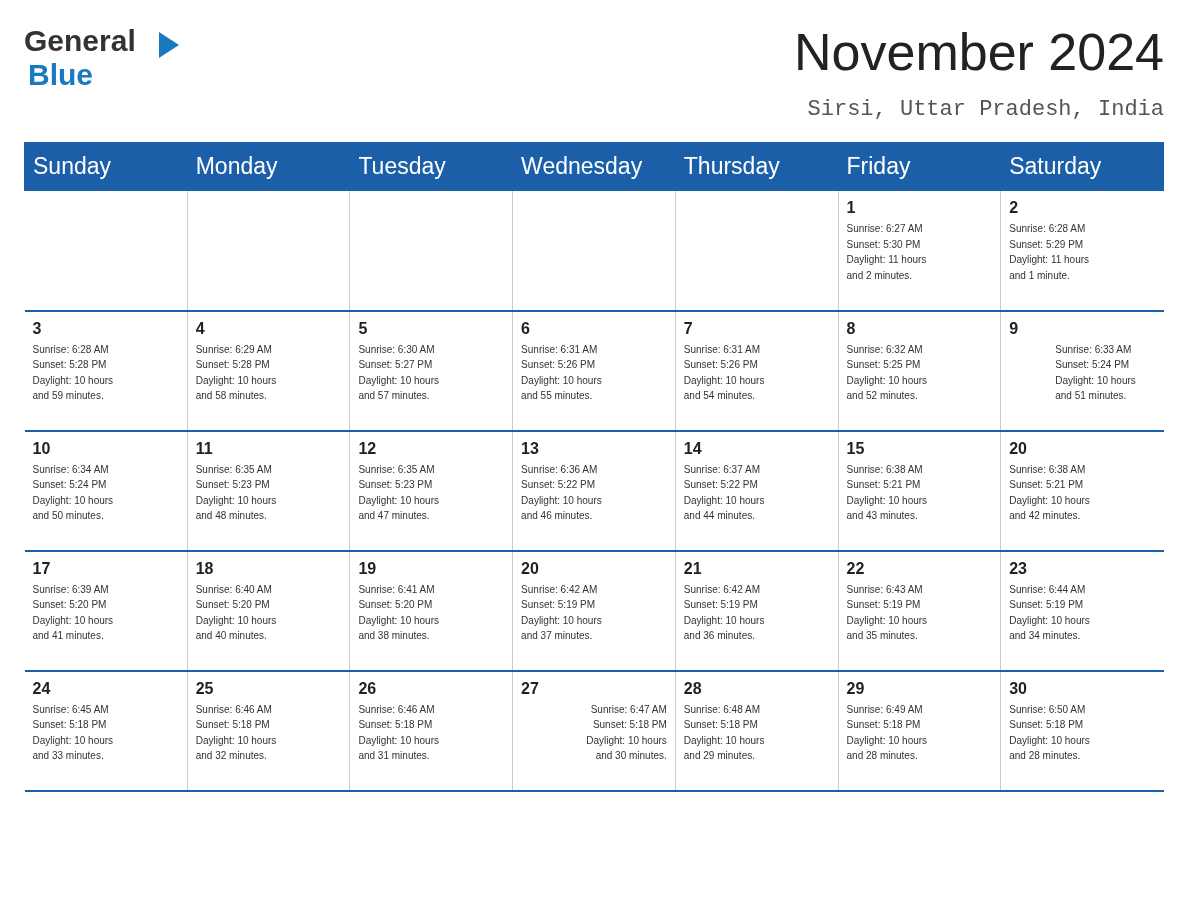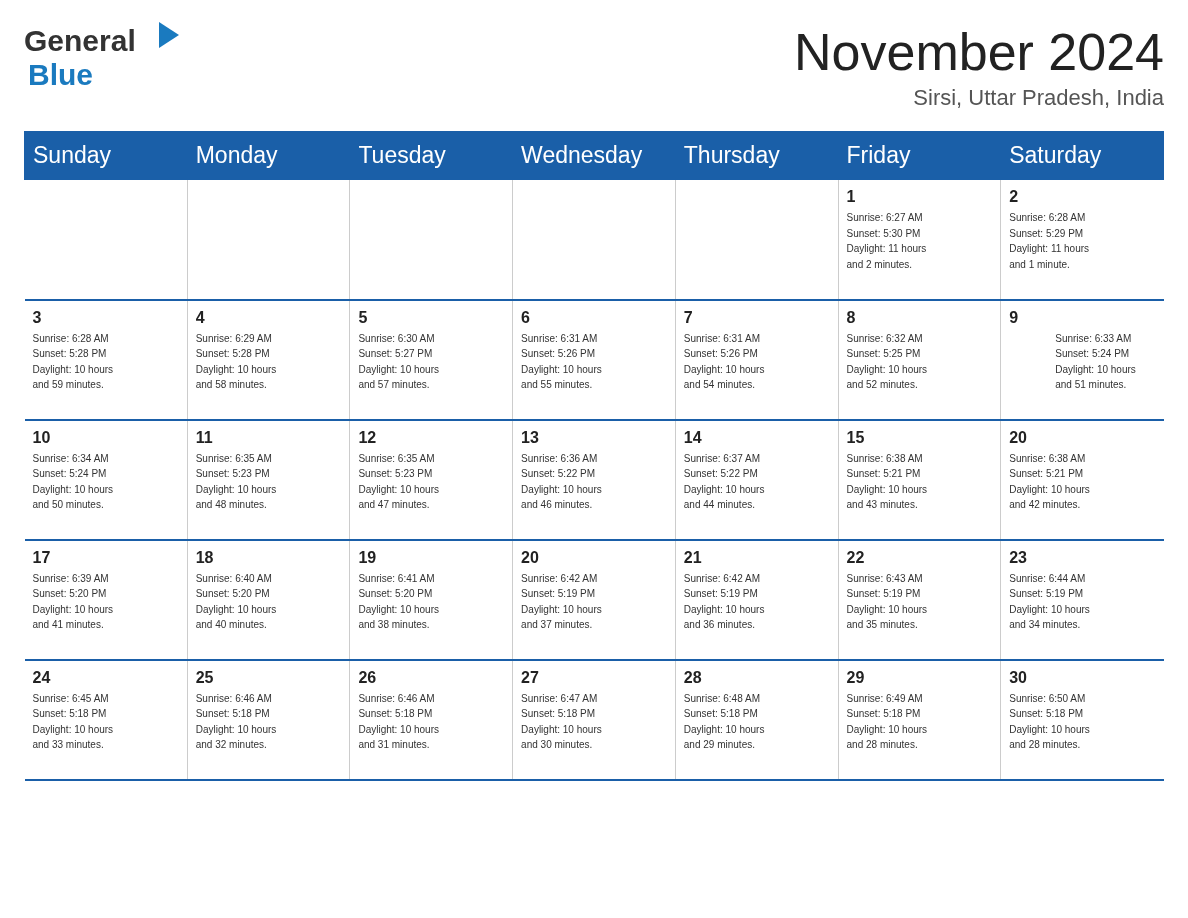--- a/index.html
+++ b/index.html
@@ -26,21 +26,22 @@
     }
     .month-title {
       font-size: 52px;
       font-weight: normal;
       color: #222;
       line-height: 1.1;
     }
     .location-title {
       font-size: 22px;
       color: #555;
-      margin-top: 4px;
+      margin-top: 16px;
+      font-family: Liberation Mono, monospace;
     }
     .calendar {
       width: 100%;
       border-collapse: collapse;
       table-layout: fixed;
     }
     .calendar thead tr {
       background-color: #1a5fa8;
     }
     .calendar thead th {
@@ -76,21 +77,21 @@
       font-size: 10px;
       line-height: 1.55;
       color: #333;
     }
     .empty-cell {
       background: #fff;
     }
     
     .logo-row {
       display: flex;
-      align-items: flex-start;
+      align-items: flex-end;
       gap: 20px;
     }
   </style>
 </head>
 <body>
 
 <div class="header">
   <div class="logo">
     <div class="logo-row">
       <span style="font-size:30px;font-weight:bold;color:#333;">General</span>
@@ -313,21 +314,21 @@
         </td>
         <td>
           <span class="day-num">26</span>
           <div class="day-info" style="white-space: pre-line;">Sunrise: 6:46 AM
 Sunset: 5:18 PM
 Daylight: 10 hours
 and 31 minutes.</div>
         </td>
         <td>
           <span class="day-num">27</span>
-          <div class="day-info" style="white-space: pre-line;">Sunrise: 6:47 AM
+          <div class="day-info" style="white-space: pre-line; text-align: right;">Sunrise: 6:47 AM
 Sunset: 5:18 PM
 Daylight: 10 hours
 and 30 minutes.</div>
         </td>
         <td>
           <span class="day-num">28</span>
           <div class="day-info" style="white-space: pre-line;">Sunrise: 6:48 AM
 Sunset: 5:18 PM
 Daylight: 10 hours
 and 29 minutes.</div>

